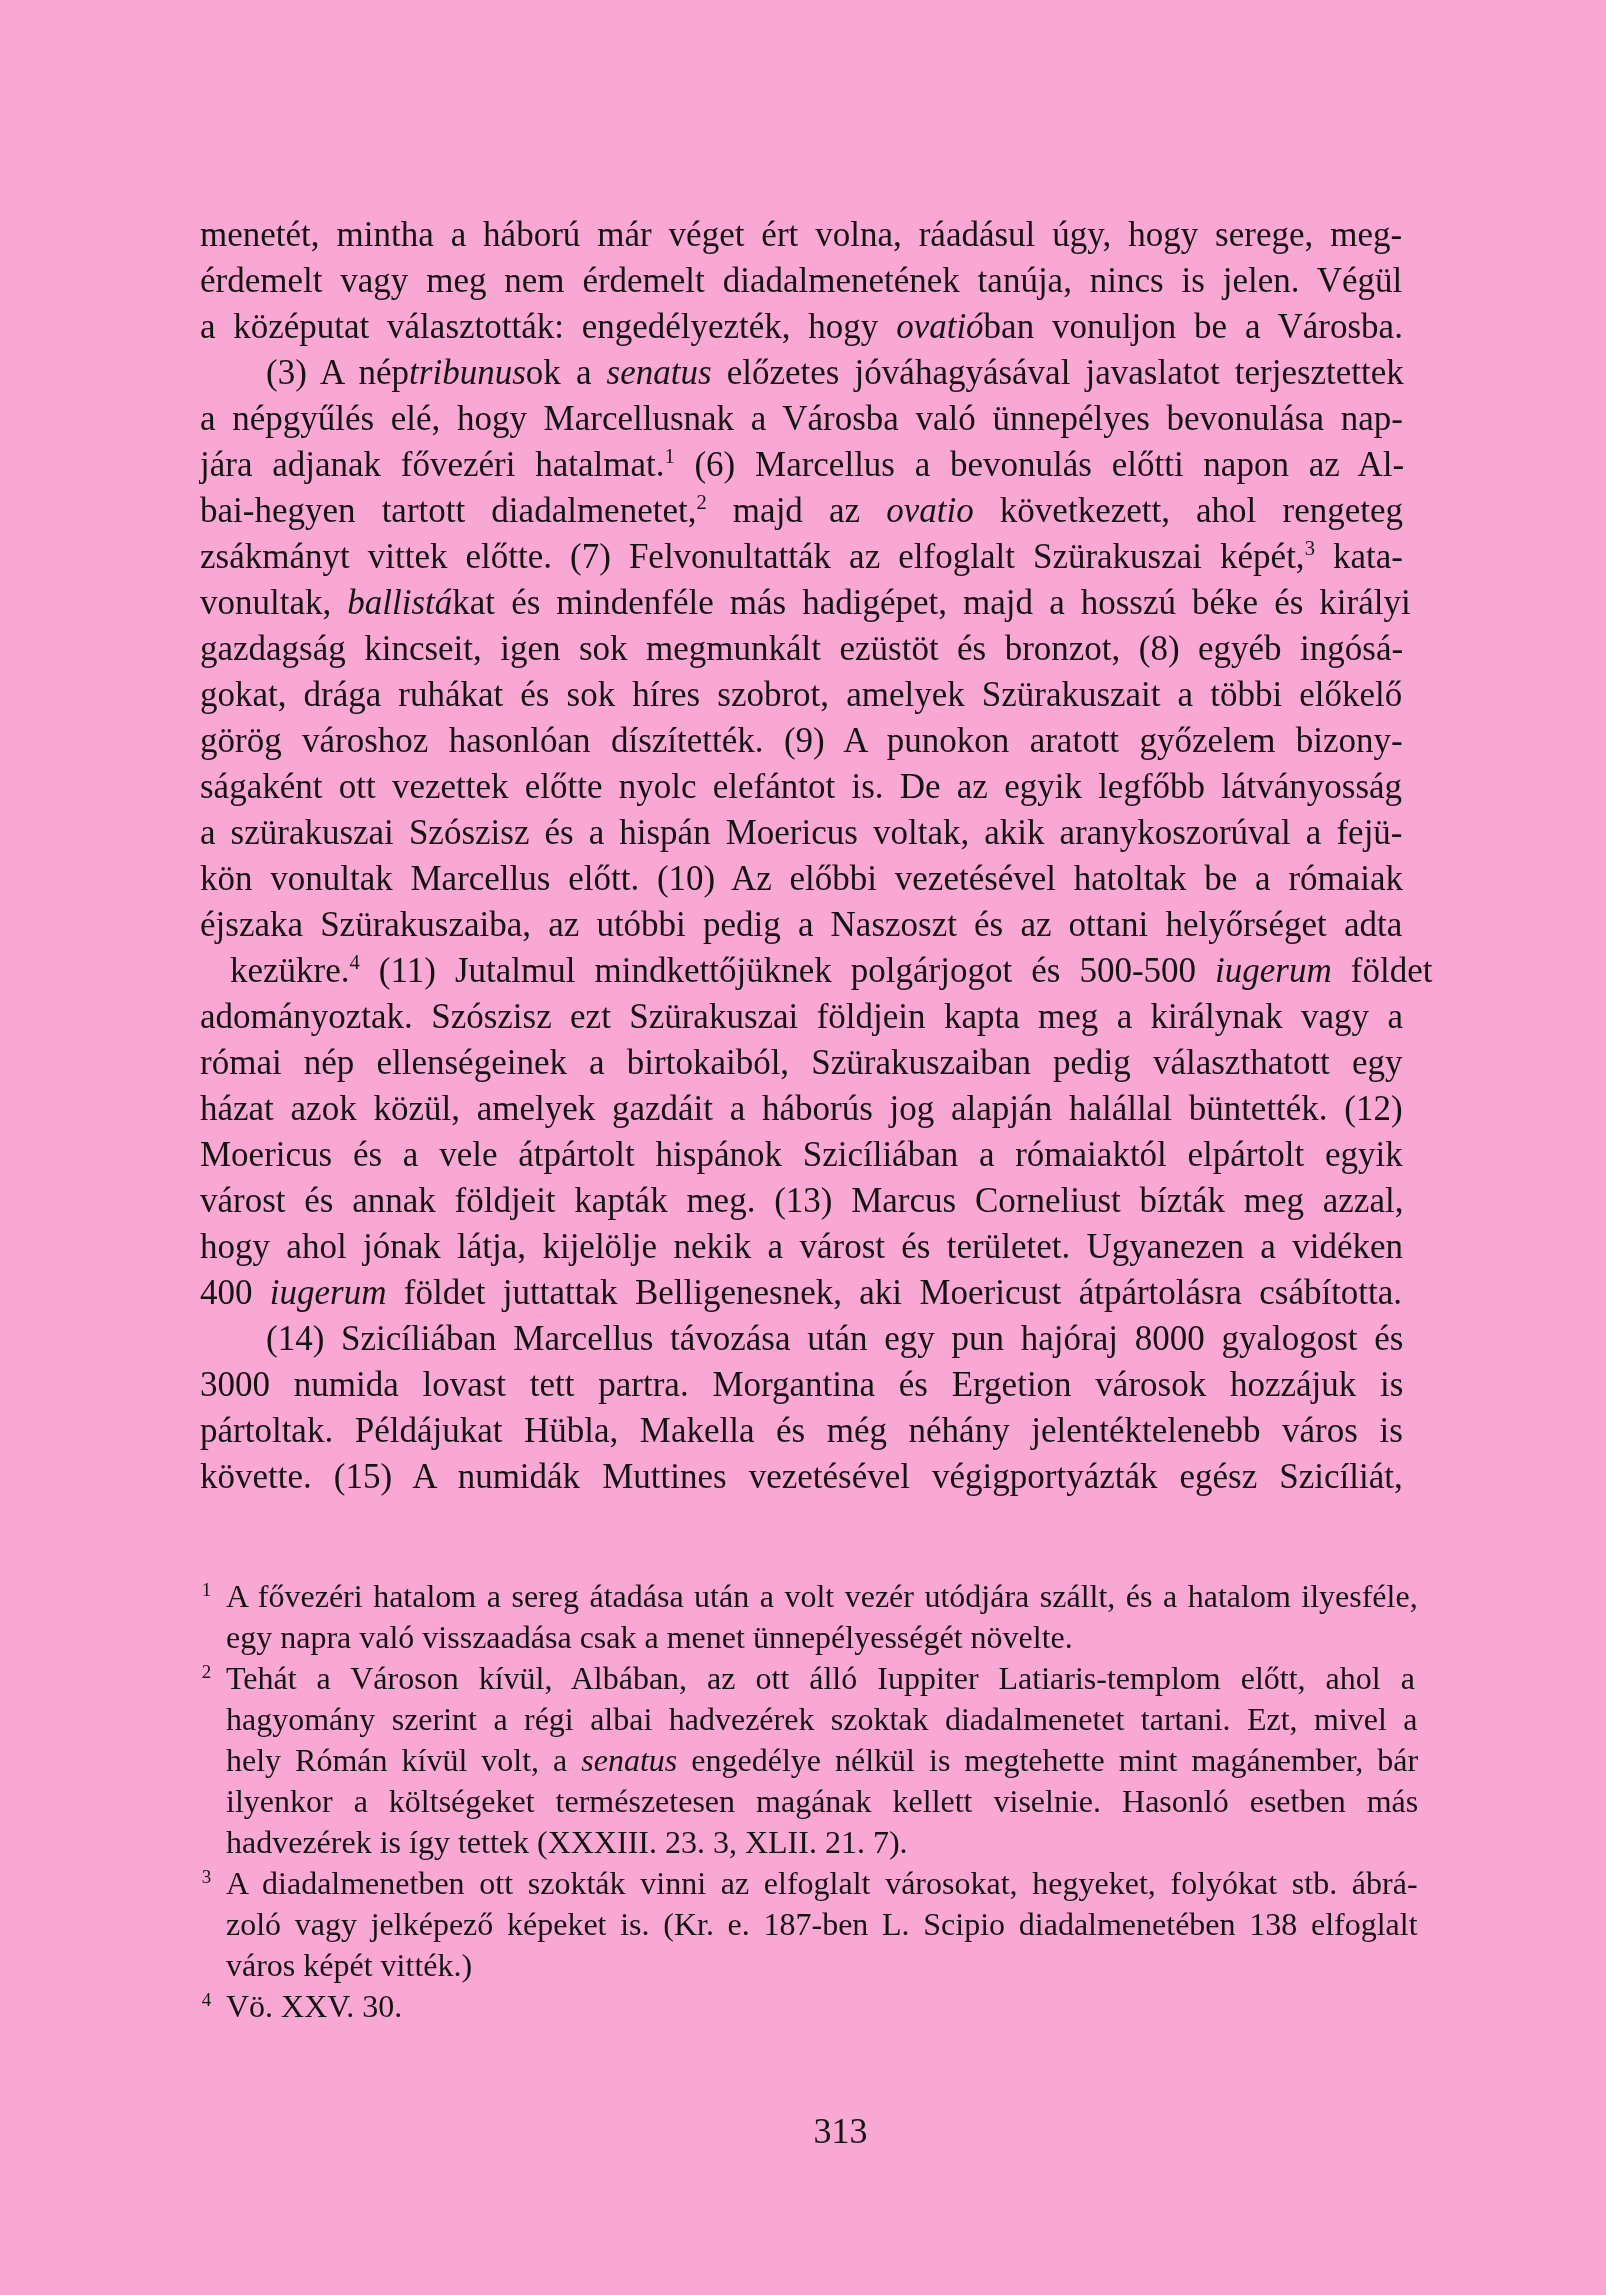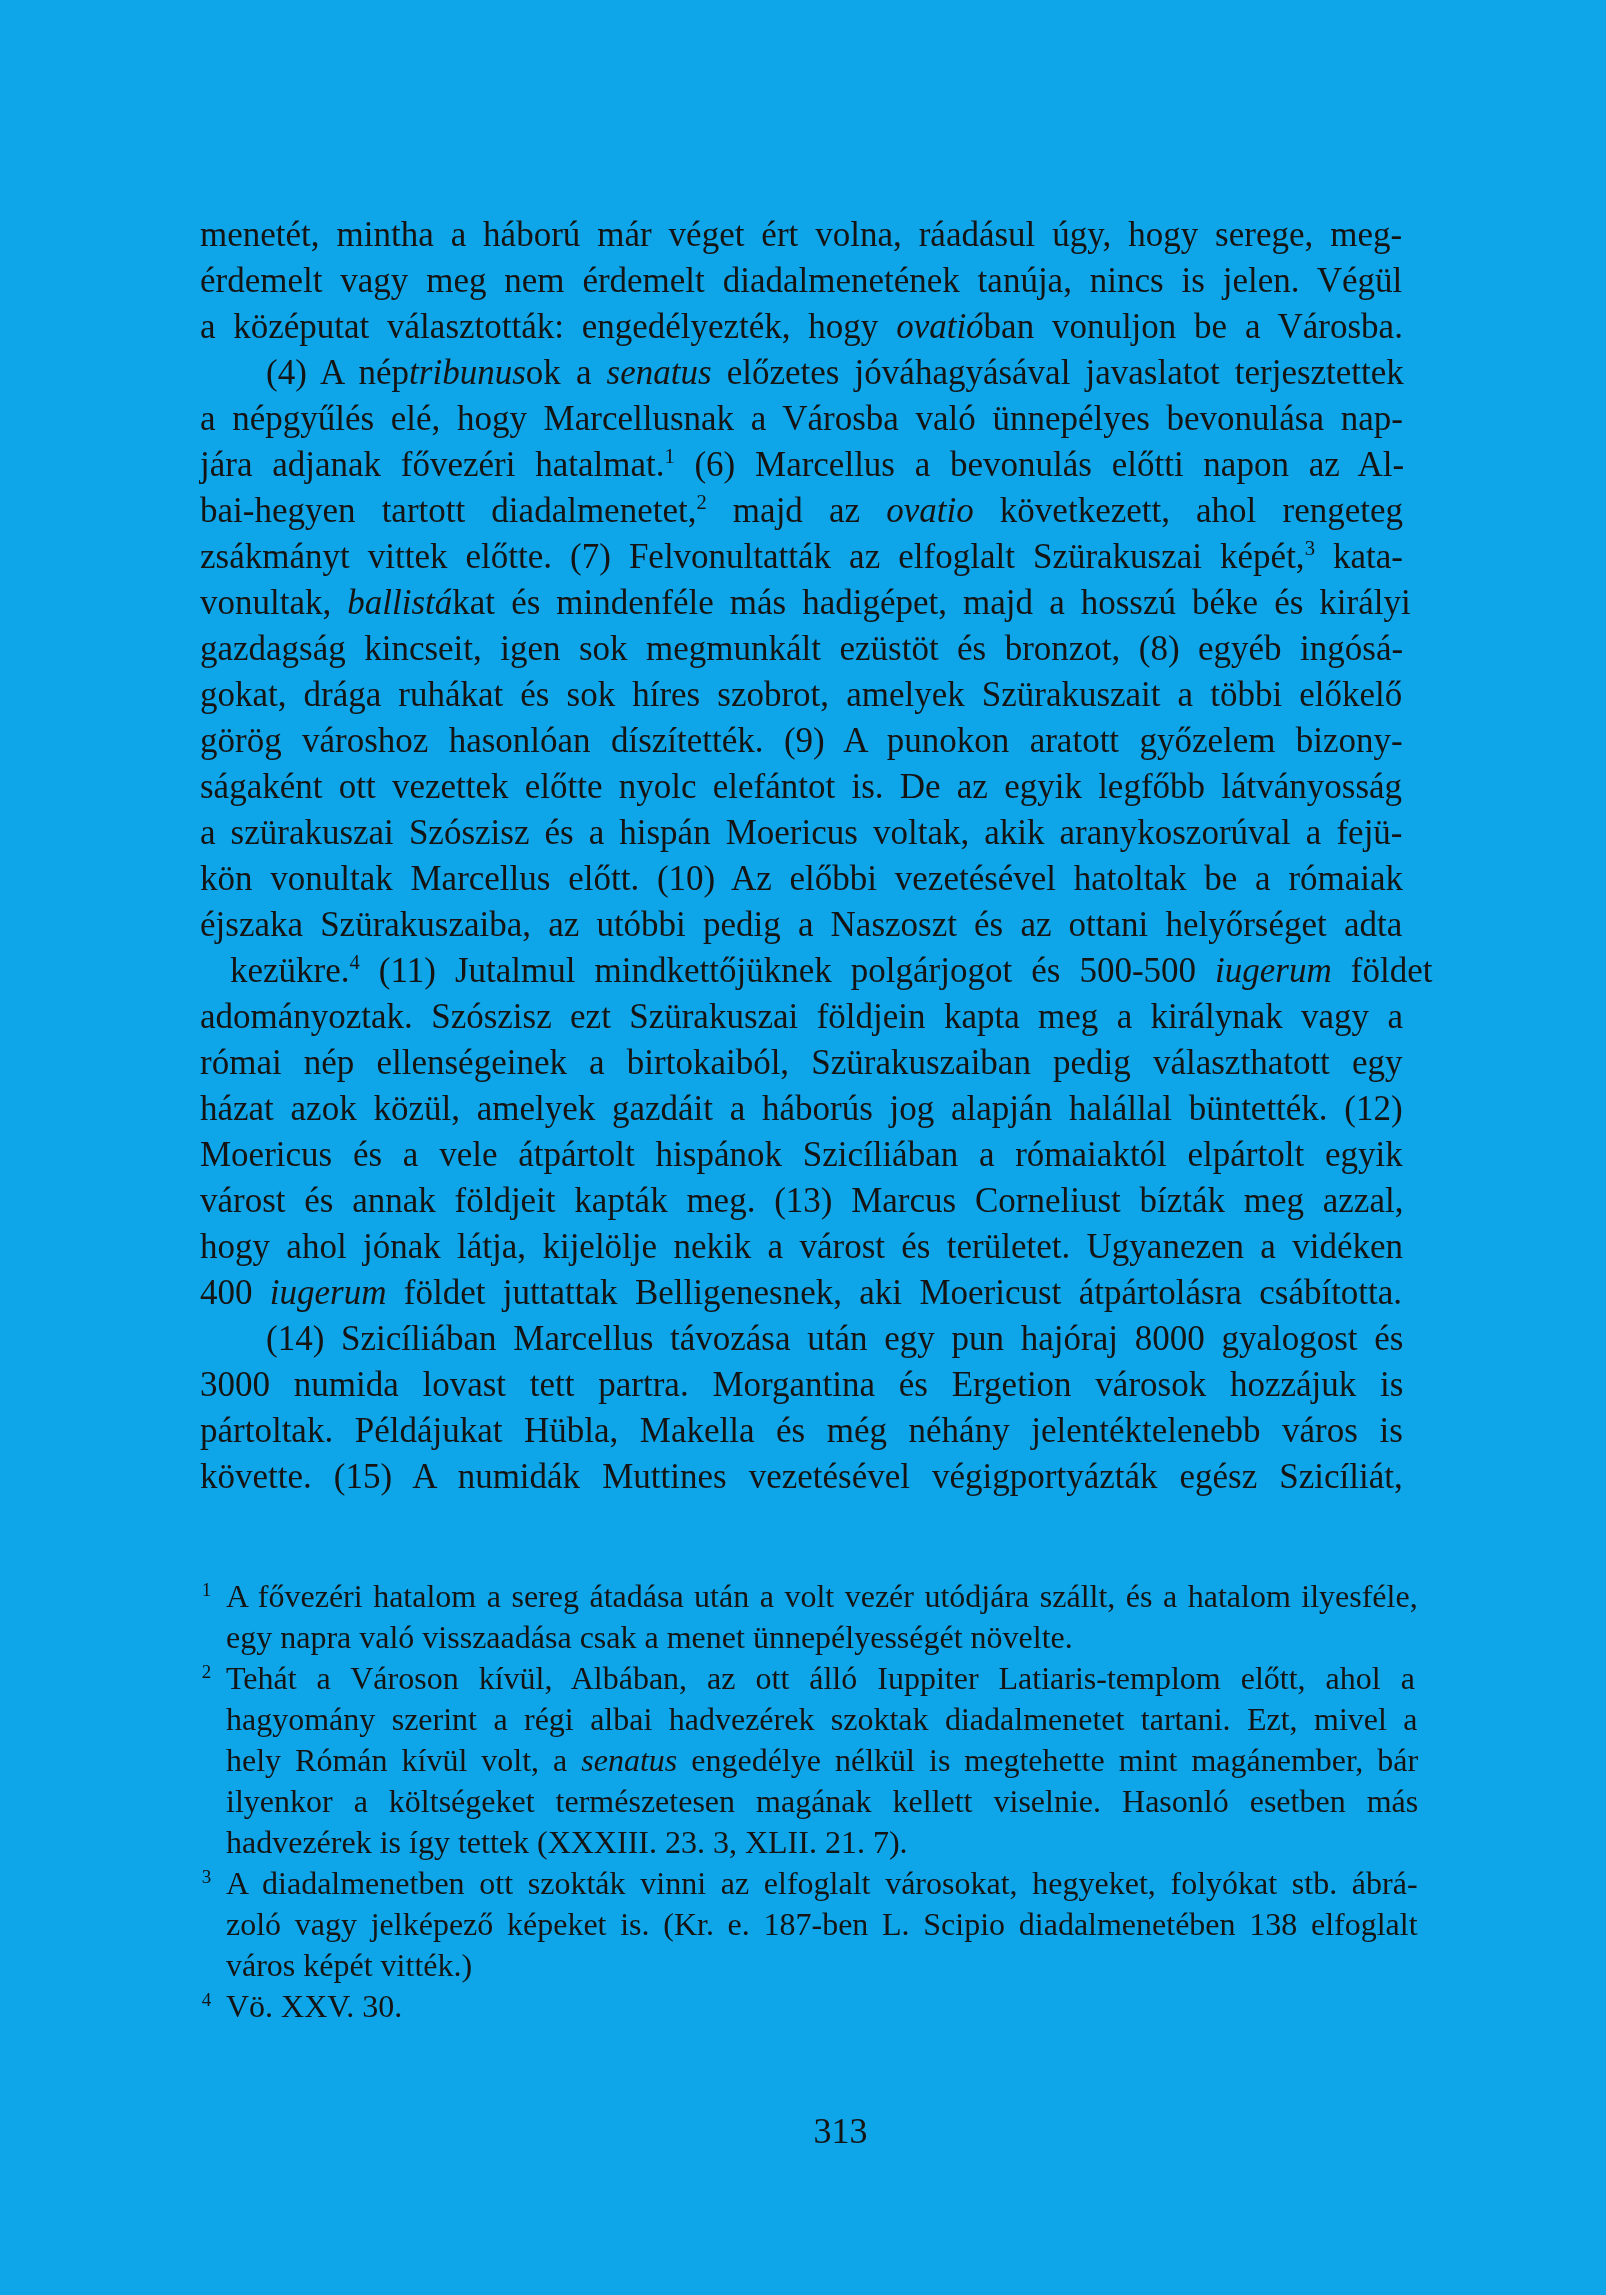--- a/index.html
+++ b/index.html
@@ -1,19 +1,19 @@
 <!DOCTYPE html>
 <html style="font-size:13.8px"><head>
 <meta charset="utf-8">
 <style>
   html,body{margin:0;padding:0;background:#ffffff;}
   .page{
     position:relative;
     width:1607px;height:2295px;
-    background:#0ea5e9;
+    background:#f9a8d4;
     color:#141414;
     font-family:"Liberation Serif", serif;
     overflow:hidden;
   }
   .main{position:absolute;left:200px;top:212px;width:1211px;}
   .main .line{font-size:35px;line-height:46px;height:46px;}
   .line{white-space:nowrap;}
   .line .fit{display:inline-block;white-space:nowrap;}
   .line.ind{text-indent:33px;}
   .it{font-style:italic;}
@@ -28,21 +28,21 @@
   }
 </style>
 </head>
 <body>
 
 <div class="page">
   <div class="main" id="main-text">
       <div class="line"><span class="fit" style="word-spacing: 8.2px;"><span>menetét, mintha a háború már véget ért volna, ráadásul úgy, hogy serege, meg-</span></span></div>
       <div class="line"><span class="fit" style="word-spacing: 9.1px;"><span>érdemelt vagy meg nem érdemelt diadalmenetének tanúja, nincs is jelen. Végül</span></span></div>
       <div class="line"><span class="fit" style="word-spacing: 9px;"><span>a középutat választották: engedélyezték, hogy </span><span class="it">ovatió</span><span>ban vonuljon be a Városba.</span></span></div>
-      <div class="line ind"><span class="fit" style="word-spacing: 6.4px;"><span>(4) A nép</span><span class="it">tribunus</span><span>ok a </span><span class="it">senatus</span><span> előzetes jóváhagyásával javaslatot terjesztettek</span></span></div>
+      <div class="line ind"><span class="fit" style="word-spacing: 6.4px;"><span>(3) A nép</span><span class="it">tribunus</span><span>ok a </span><span class="it">senatus</span><span> előzetes jóváhagyásával javaslatot terjesztettek</span></span></div>
       <div class="line"><span class="fit" style="word-spacing: 7.9px;"><span>a népgyűlés elé, hogy Marcellusnak a Városba való ünnepélyes bevonulása nap-</span></span></div>
       <div class="line"><span class="fit" style="word-spacing: 11px;"><span>jára adjanak fővezéri hatalmat.</span><span class="sup">1</span><span> (6) Marcellus a bevonulás előtti napon az Al-</span></span></div>
       <div class="line"><span class="fit" style="word-spacing: 17.4px;"><span>bai-hegyen tartott diadalmenetet,</span><span class="sup">2</span><span> majd az </span><span class="it">ovatio</span><span> következett, ahol rengeteg</span></span></div>
       <div class="line"><span class="fit" style="word-spacing: 9.3px;"><span>zsákmányt vittek előtte. (7) Felvonultatták az elfoglalt Szürakuszai képét,</span><span class="sup">3</span><span> kata-</span></span></div>
       <div class="line"><span class="fit" style="word-spacing: 7.3px;"><span>vonultak, </span><span class="it">ballistá</span><span>kat és mindenféle más hadigépet, majd a hosszú béke és királyi</span></span></div>
       <div class="line"><span class="fit" style="word-spacing: 9.7px;"><span>gazdagság kincseit, igen sok megmunkált ezüstöt és bronzot, (8) egyéb ingósá-</span></span></div>
       <div class="line"><span class="fit" style="word-spacing: 8.3px;"><span>gokat, drága ruhákat és sok híres szobrot, amelyek Szürakuszait a többi előkelő</span></span></div>
       <div class="line"><span class="fit" style="word-spacing: 11.6px;"><span>görög városhoz hasonlóan díszítették. (9) A punokon aratott győzelem bizony-</span></span></div>
       <div class="line"><span class="fit" style="word-spacing: 7.5px;"><span>ságaként ott vezettek előtte nyolc elefántot is. De az egyik legfőbb látványosság</span></span></div>
       <div class="line"><span class="fit" style="word-spacing: 6.3px;"><span>a szürakuszai Szószisz és a hispán Moericus voltak, akik aranykoszorúval a fejü-</span></span></div>

